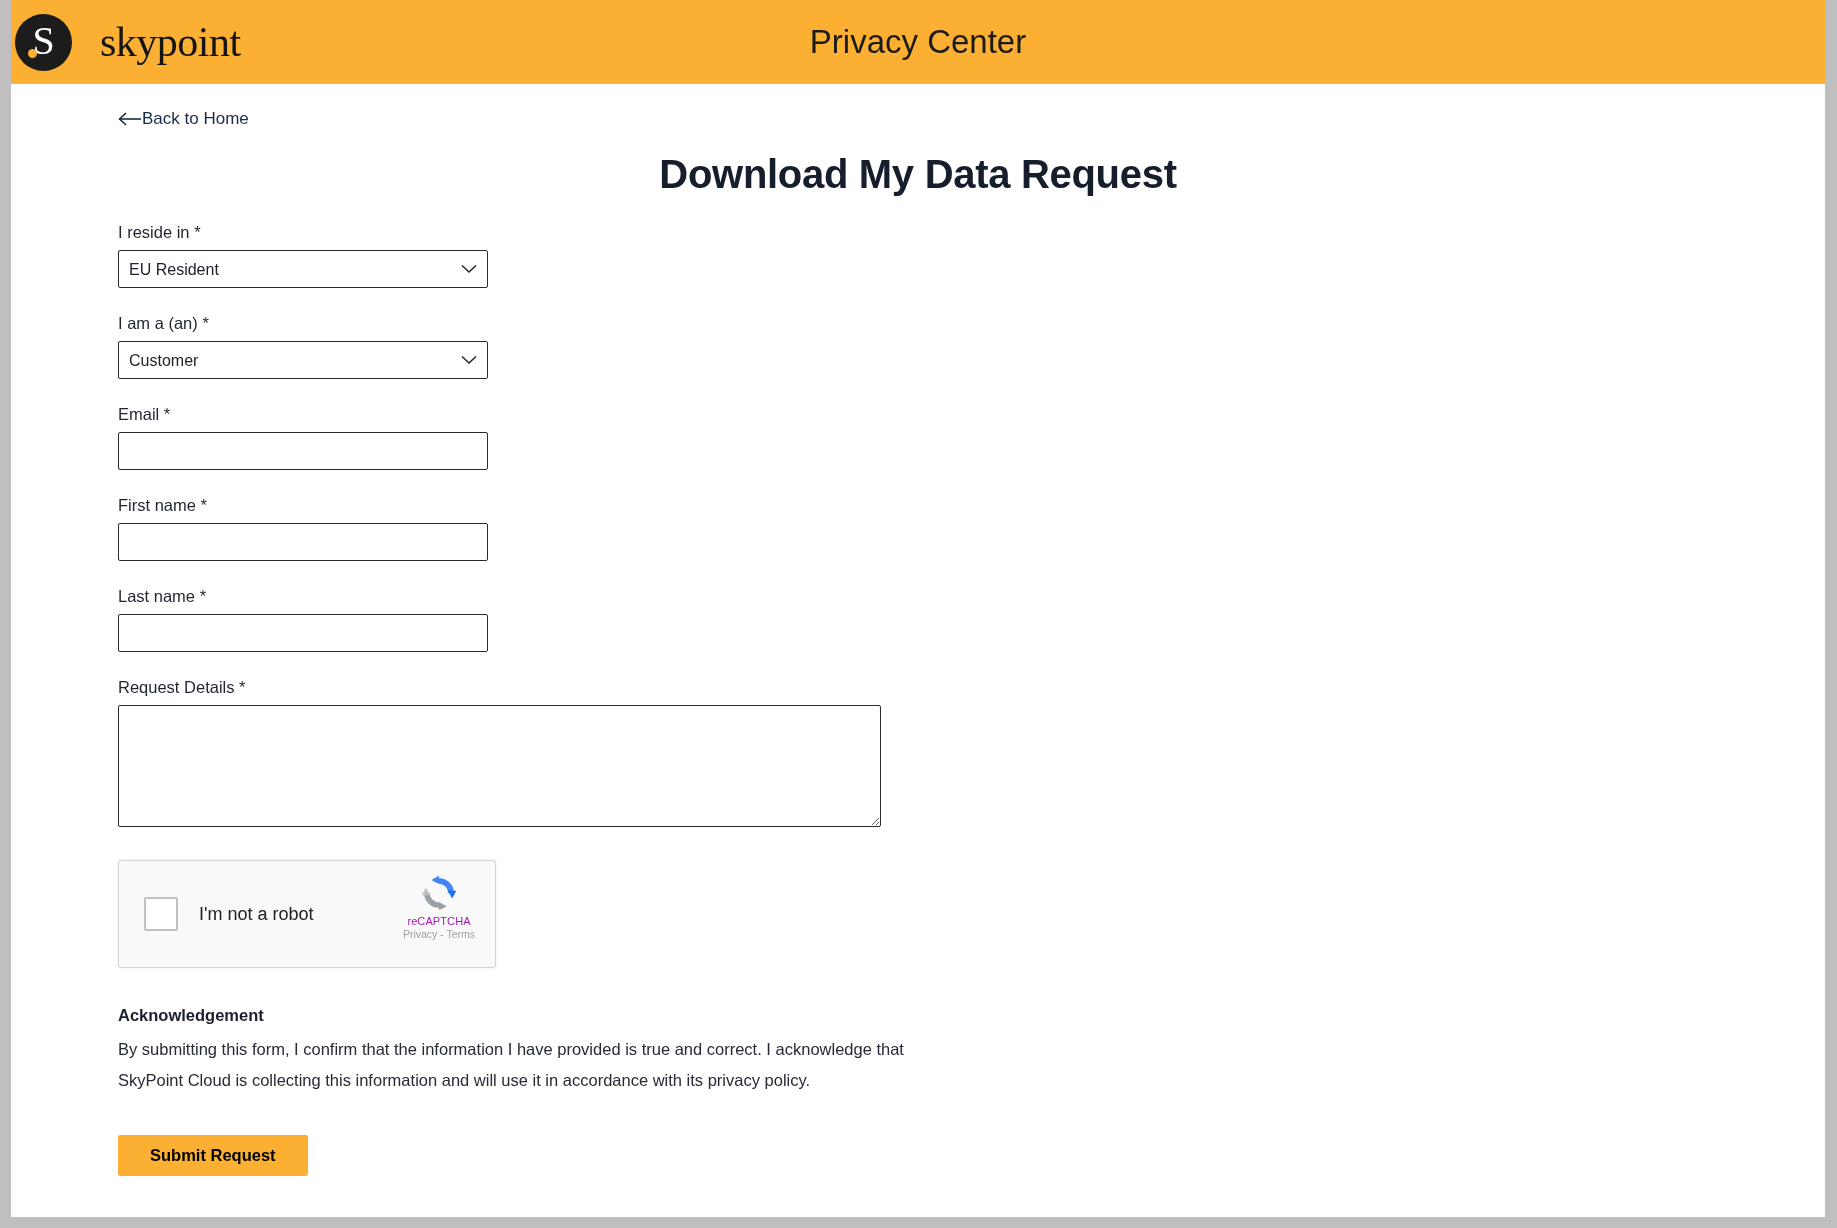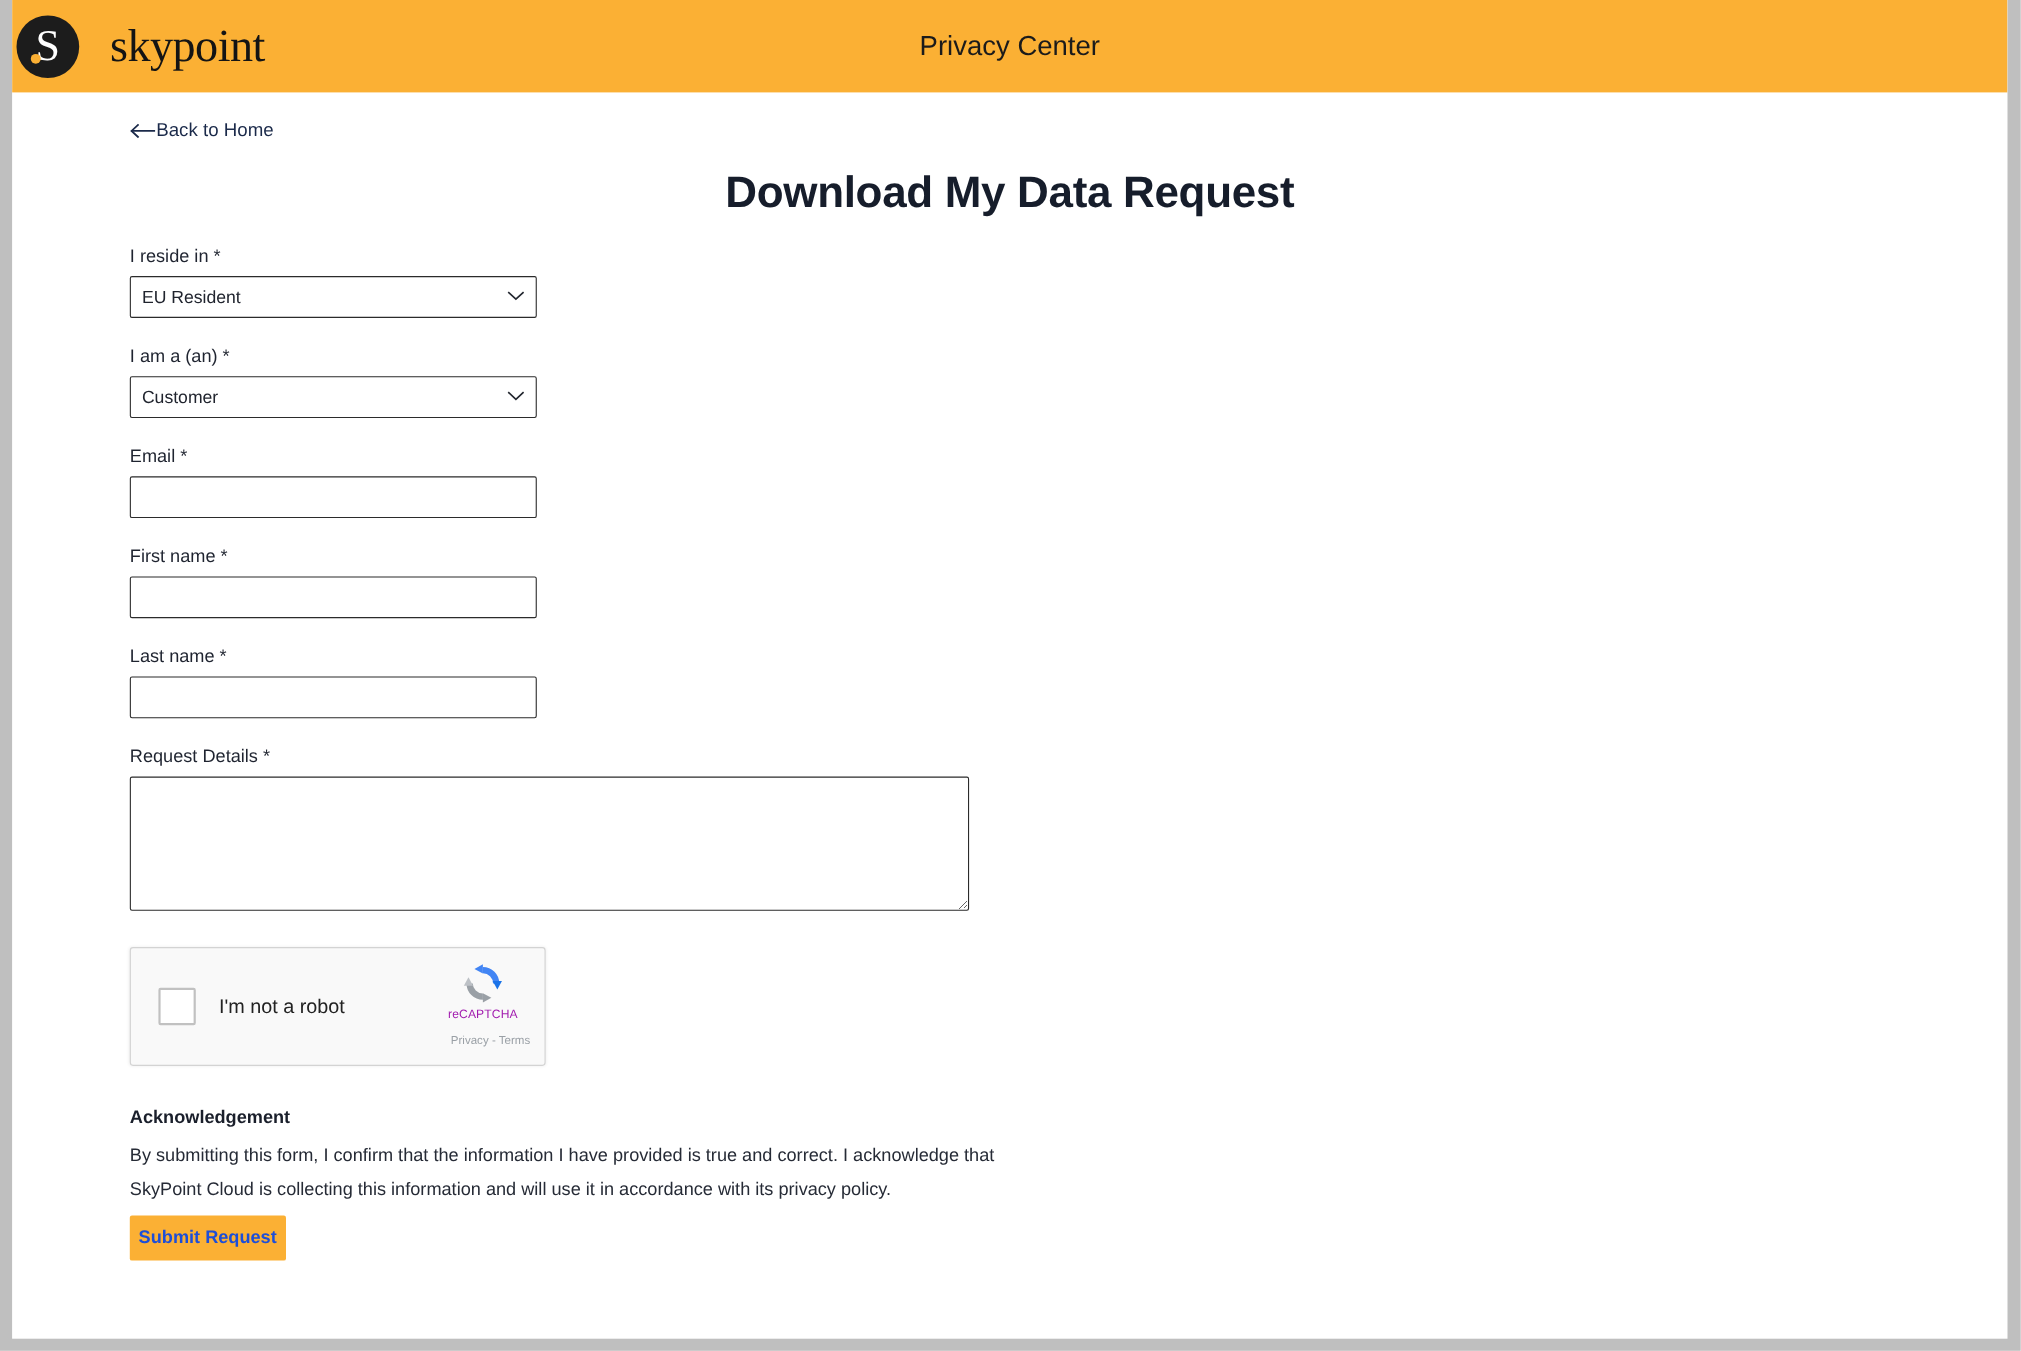--- a/index.html
+++ b/index.html
@@ -70,21 +70,21 @@
     font-family: "Liberation Serif", serif;
     font-size: 42px;
     line-height: 1;
     color: #141414;
     letter-spacing: -0.5px;
   }
   #header-title {
     position: absolute;
     left: 0; right: 0;
     text-align: center;
-    font-size: 25px;
+    font-size: 33px;
     color: #1b1b1b;
     font-family: "Liberation Sans", sans-serif;
     font-weight: 400;
   }
 
   
   #content {
     position: relative;
     padding-left: 107px;
     padding-right: 40px;
@@ -203,22 +203,21 @@
   #recaptcha-brand .rc-logo { display: block; margin: 0 auto; }
   #recaptcha-brand .rc-name {
     font-size: 11px;
     color: #a21caf;
     margin-top: 1px;
     letter-spacing: 0.1px;
   }
   #recaptcha-brand .rc-legal {
     font-size: 10.5px;
     color: #9aa0a6;
-    margin-top: 12px;
-    text-align: right;
+    margin-top: 1px;
   }
   #recaptcha-brand .rc-legal a {
     color: #9aa0a6;
     text-decoration: none;
   }
 
   
   #ack-heading {
     margin-top: 38px;
     font-size: 16.5px;
@@ -227,29 +226,29 @@
   }
   .ack-line {
     margin-top: 16px;
     font-size: 16.5px;
     color: #262b36;
     line-height: 1.0;
   }
   .ack-line + .ack-line { margin-top: 14px; }
 
   #submit-btn {
-    margin-top: 16px;
+    margin-top: 47px;
     background: #FBB034;
     border: none;
     border-radius: 2px;
-    color: #1d4ed8;
+    color: #000000;
     font-family: "Liberation Sans", sans-serif;
     font-size: 16.5px;
     font-weight: bold;
-    padding: 11px 8px;
+    padding: 11px 32px;
     cursor: pointer;
   }
 </style>
 </head>
 <body>
 
 <div id="viewport">
 
   <div id="header">
     <div id="logo-group">

